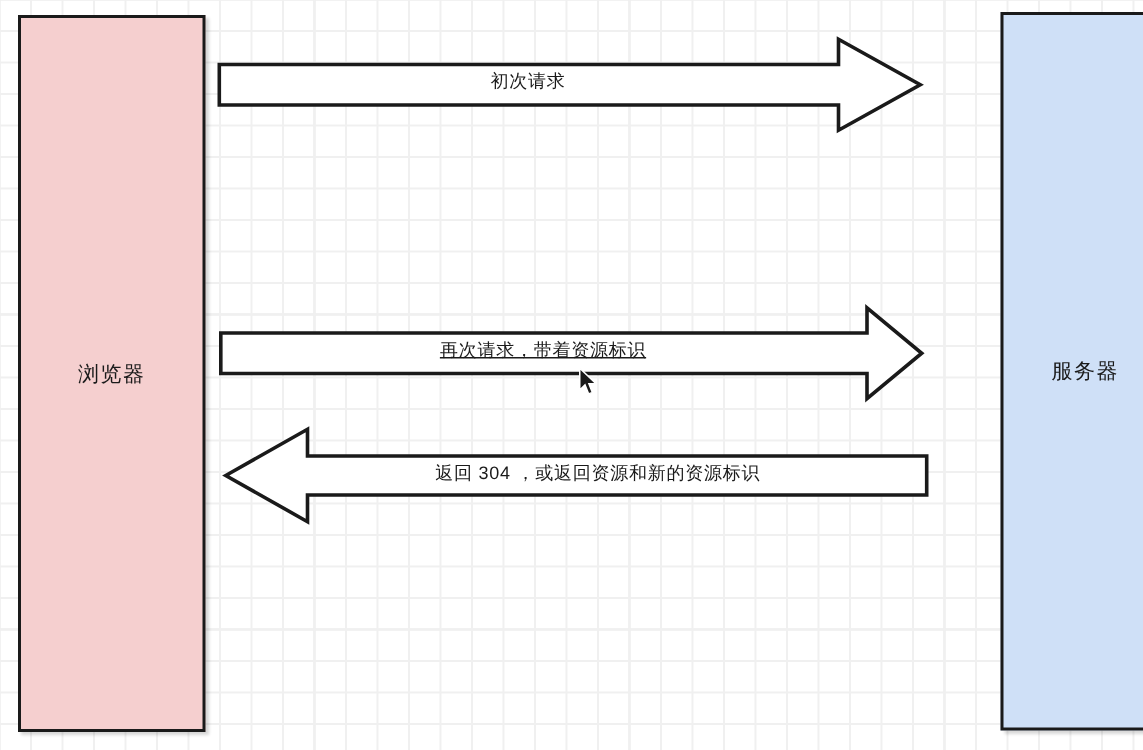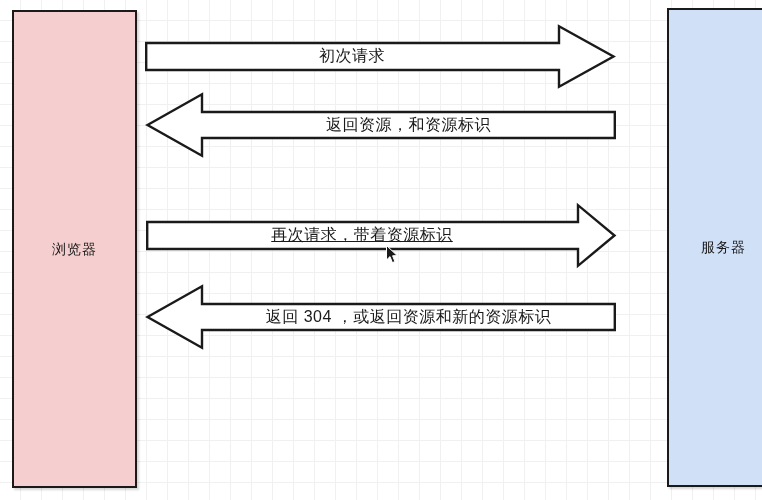--- a/index.html
+++ b/index.html
@@ -71,21 +71,21 @@
     fill: #ffffff;
     stroke: #1a1a1a;
     stroke-width: 2.4;
     stroke-linejoin: miter;
   }
   .arrow-caption {
     position: absolute;
     left: 0;
     width: 100%;
     text-align: center;
-    font-size: 16px;
+    font-size: 12px;
     color: #1a1a1a;
     letter-spacing: 0.5px;
     white-space: nowrap;
     pointer-events: none;
     user-select: none;
   }
 
   #cursor-pointer {
     position: absolute;
     left: 386px;
@@ -108,35 +108,29 @@
     <span class="node-label">服务器</span>
   </div>
 
   <div class="arrow-group" style="left:145px; top:25px; width:470px; height:63px;">
     <svg width="470" height="63" viewBox="0 0 470 63">
       <polygon class="arrow-shape" points="1.2,18 414,18 414,1.2 468.5,31.5 414,61.8 414,45 1.2,45"></polygon>
     </svg>
     <div class="arrow-caption" style="top:21px; width:414px;">初次请求</div>
   </div>
 
-  <div class="arrow-group" style="left:146px; top:93px; width:470px; height:64px;">
-    <svg width="470" height="64" viewBox="0 0 470 64">
-      <polygon class="arrow-shape" points="1.5,32 56,1.2 56,19 468.8,19 468.8,45 56,45 56,62.8"></polygon>
-    </svg>
-    <div class="arrow-caption" style="top:22px; left:56px; width:413px;">返回资源，和资源标识</div>
-  </div>
 
   <div class="arrow-group" style="left:146px; top:204px; width:470px; height:63px;">
     <svg width="470" height="63" viewBox="0 0 470 63">
       <polygon class="arrow-shape" points="1.2,18 432,18 432,1.2 468.5,31.5 432,61.8 432,45 1.2,45"></polygon>
     </svg>
     <div class="arrow-caption" style="top:21px; width:432px;text-decoration:underline;">再次请求，带着资源标识</div>
   </div>
 
-  <div class="arrow-group" style="left:146px; top:285px; width:470px; height:64px;">
+  <div class="arrow-group" style="left:136px; top:285px; width:470px; height:64px;padding-left:13px;">
     <svg width="470" height="64" viewBox="0 0 470 64">
       <polygon class="arrow-shape" points="1.5,32 56,1.2 56,19 468.8,19 468.8,45 56,45 56,62.8"></polygon>
     </svg>
     <div class="arrow-caption" style="top:22px; left:56px; width:413px;">返回 304 ，或返回资源和新的资源标识</div>
   </div>
 
   <div id="cursor-pointer">
     <svg width="14" height="20" viewBox="0 0 14 20">
       <polygon points="0.5,0.5 0.5,15 4,11.6 6.4,17.6 8.9,16.6 6.6,10.8 11.2,10.6" fill="#1a1a1a" stroke="#ffffff" stroke-width="1"></polygon>
     </svg>

